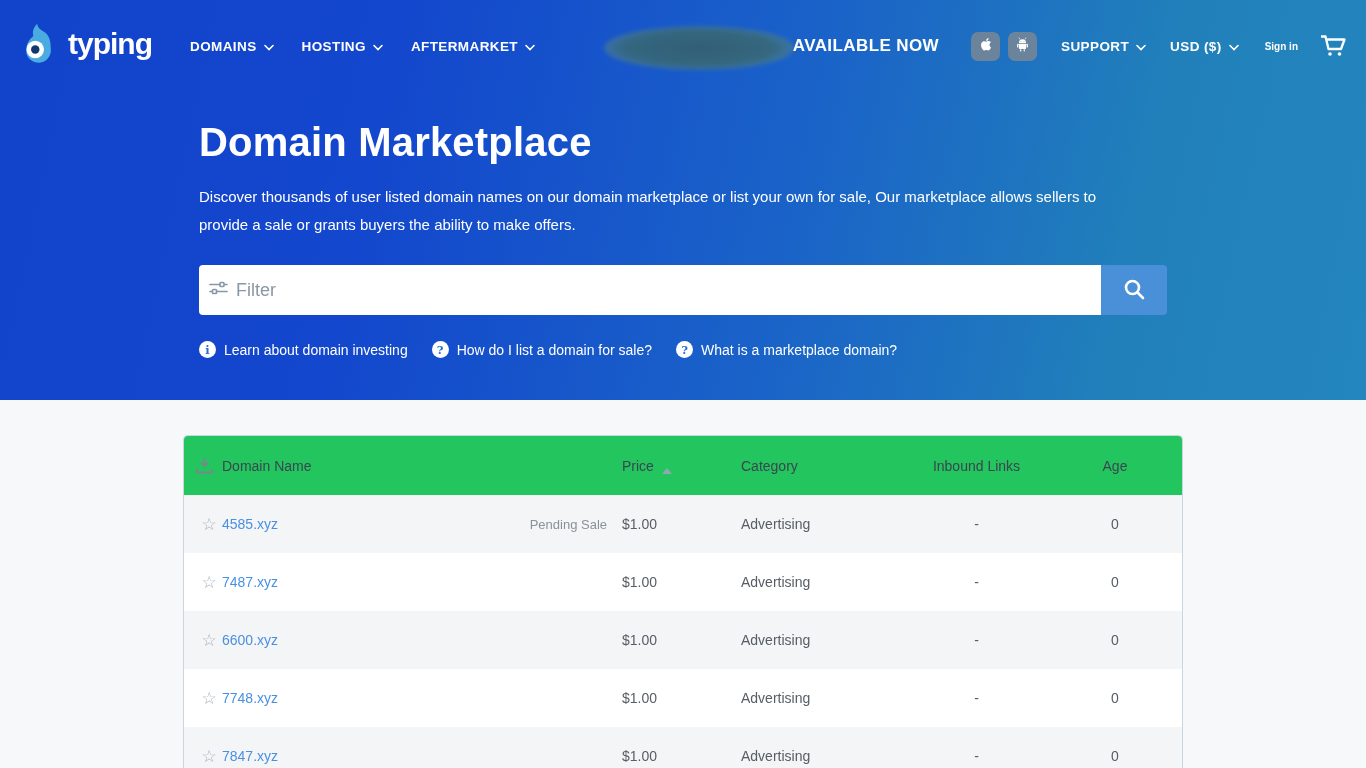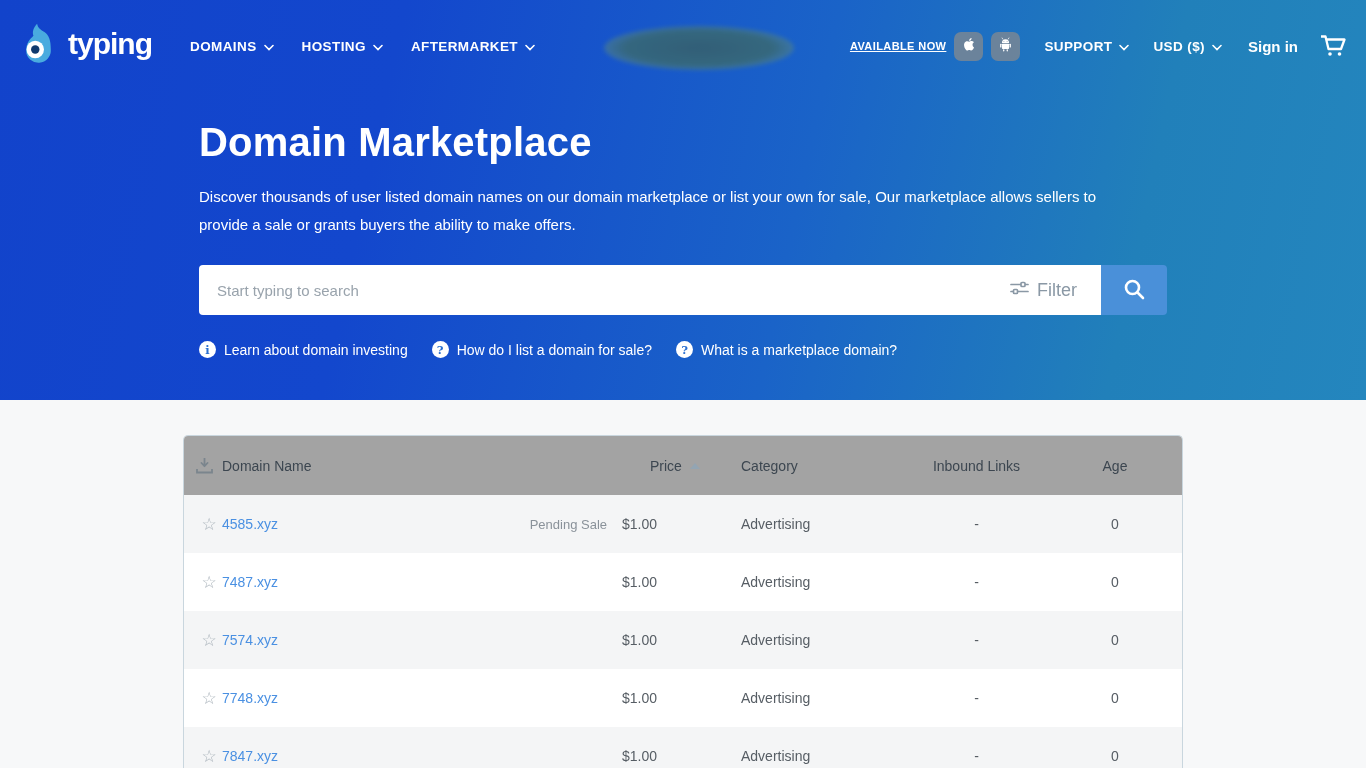--- a/index.html
+++ b/index.html
@@ -15,26 +15,26 @@
 
   .topnav { position:relative; z-index:2; display:flex; align-items:center;
             height:92px; padding:0 18px 0 16px; }
   .logo { display:flex; align-items:center; gap:8px; cursor:pointer; }
   .brand-name { color:#fff; font-size:30px; font-weight:bold; letter-spacing:-1px; margin-top:-4px; }
   .nav-items { display:flex; align-items:center; margin-left:24px; }
   .nav-item { display:flex; align-items:center; gap:7px; color:#fff; font-size:13.5px;
               font-weight:bold; letter-spacing:.4px; padding:17px 14px; height:92px; cursor:pointer; }
   .spacer { flex:1; }
   .right-nav { display:flex; align-items:center; gap:0; }
-  .avail { color:#fff; font-size:11px; font-weight:bold; letter-spacing:.4px; margin-right:0;text-decoration:underline; }
+  .avail { color:#fff; font-size:17px; font-weight:bold; letter-spacing:.4px; margin-right:24px; }
   .app-btn { width:29px; height:29px; border-radius:7px; background:rgba(125,135,146,.82);
              display:flex; align-items:center; justify-content:center; margin-left:8px; cursor:pointer; }
   .hdr-link { display:flex; align-items:center; gap:7px; color:#fff; font-size:13.5px;
               font-weight:bold; letter-spacing:.4px; margin-left:24px; cursor:pointer; }
-  .signin { color:#fff; font-size:15px; font-weight:bold; margin-left:26px; cursor:pointer; }
+  .signin { color:#fff; font-size:10px; font-weight:bold; margin-left:26px; cursor:pointer; }
   .cart { margin-left:22px; cursor:pointer; display:flex; align-items:center; }
 
   
   .hero-inner { position:relative; z-index:2; padding-left:199px; }
   .hero-title { color:#fff; font-size:40px; font-weight:bold; margin-top:28px; letter-spacing:.2px; }
   .hero-desc { color:#fff; font-size:15px; line-height:28px; margin-top:18px; width:940px; }
 
   .search-row { display:flex; margin-top:26px; width:968px; height:50px; }
   .search-box { flex:1; background:#fff; border-radius:4px 0 0 4px; display:flex; align-items:center; }
   .search-input { flex:1; border:none; outline:none; height:100%; font-size:15px;
@@ -52,29 +52,29 @@
   .circle-ic { width:17px; height:17px; border-radius:50%; background:#fff; color:#2a6fd0;
                font-size:11.5px; font-weight:bold; display:flex; align-items:center;
                justify-content:center; font-family:"DejaVu Serif", serif; }
 
   
   .content { width:1366px; height:368px; background:#f7f8f9; }
   .table-card { width:1000px; margin:35px 0 0 183px; background:#fff;
                 border:1px solid #c9d6de; border-bottom:none; border-radius:5px 5px 0 0; overflow:hidden; }
   .trow { display:grid; grid-template-columns:26px 400px 119px 157px 157px 120px;
           align-items:center; padding-left:12px; height:58px; font-size:14px; color:#565d64; }
-  .thead { height:59px; color:#3c4650; background:#a3a3a3; }
+  .thead { height:59px; color:#3c4650; background:#22c55e; }
   .thead .hcell { cursor:pointer; }
   .row-alt { background:#f4f5f6; }
   .cell-domain { display:flex; align-items:center; justify-content:space-between; padding-right:15px; }
   .domain-link { color:#4a90e2; text-decoration:none; cursor:pointer; }
   .status-note { color:#8a929a; font-size:13px; }
   .c-center { text-align:center; }
   .star { color:#aab3bb; font-size:17px; cursor:pointer; background:none; border:none; line-height:1; }
-  .price-h { display:flex; align-items:center; gap:8px;margin-left:28px; }
+  .price-h { display:flex; align-items:flex-end; gap:8px; }
   .sort-asc { width:0; height:0; border-left:5px solid transparent; border-right:5px solid transparent;
               border-bottom:6px solid #93a5b3; display:inline-block; }
   .dl-btn { background:none; border:none; cursor:pointer; display:flex; align-items:center; }
 </style>
 </head>
 <body>
 
 <div class="hero">
   <div class="island"></div>
 
@@ -164,21 +164,20 @@
       </span>
     </div>
   </div>
 
   <div class="hero-inner">
     <div class="hero-title">Domain Marketplace</div>
     <div class="hero-desc">Discover thousands of user listed domain names on our domain marketplace or list your own for sale, Our marketplace allows sellers to provide a sale or grants buyers the ability to make offers.</div>
 
     <div class="search-row">
       <div class="search-box">
-        <input class="search-input" type="text" placeholder="Start typing to search" style="">
         <button class="filter-btn">
           <span>
             <svg width="19" height="16" viewBox="0 0 19 16" stroke="#8a98a5" stroke-width="1.7" stroke-linecap="round">
               <line x1="1" y1="4.5" x2="18" y2="4.5"></line>
               <line x1="1" y1="11.5" x2="18" y2="11.5"></line>
               <rect x="11" y="2.5" width="4" height="4" rx="1" fill="#fff"></rect>
               <rect x="3.5" y="9.5" width="4" height="4" rx="1" fill="#fff"></rect>
             </svg>
           </span>
           <span>Filter</span>
@@ -251,21 +250,21 @@
       </div>
       <div>$1.00</div>
       <div>Advertising</div>
       <div class="c-center">-</div>
       <div class="c-center">0</div>
     </div>
 
     <div class="trow row-alt">
       <button class="star">☆</button>
       <div class="cell-domain">
-        <a class="domain-link">7574.xyz</a>
+        <a class="domain-link">6600.xyz</a>
         <span class="status-note"></span>
       </div>
       <div>$1.00</div>
       <div>Advertising</div>
       <div class="c-center">-</div>
       <div class="c-center">0</div>
     </div>
 
     <div class="trow">
       <button class="star">☆</button>

